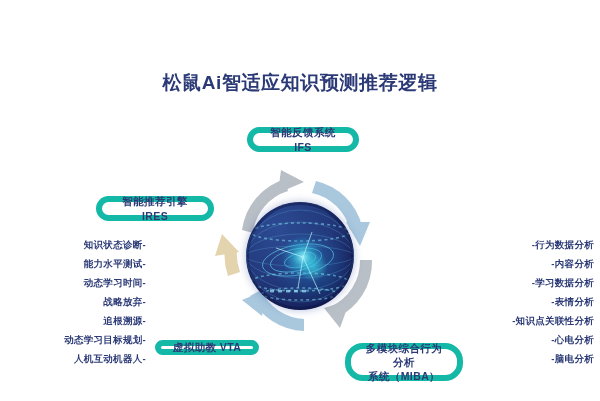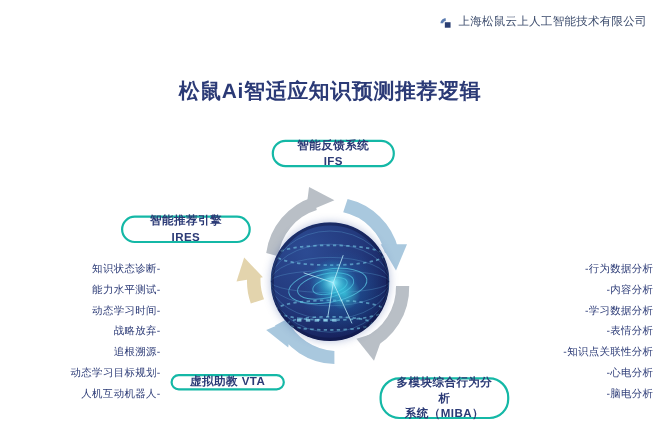--- a/index.html
+++ b/index.html
@@ -50,45 +50,45 @@
     font-size: 19px;
     font-weight: bold;
     color: #2b3a76;
     letter-spacing: .6px;
   }
 
   
   .pill {
     position: absolute;
     box-sizing: border-box;
-    border: 2px solid #14b8a6;
+    border: 6px solid #14b8a6;
     border-radius: 18px;
     background: #ffffff;
     color: #2b3a76;
     font-size: 10.5px;
     font-weight: bold;
     letter-spacing: .4px;
     display: flex;
     align-items: center;
     justify-content: center;
     text-align: center;
     line-height: 1.35;
     padding: 0 11px;
   }
   .pill-ifs  { top: 127px; left: 247px; width: 112px; height: 25px; }
-  .pill-ires { top: 196px; left: 110px; width: 118px; height: 25px; justify-content: flex-end; }
+  .pill-ires { top: 196px; left: 96px; width: 118px; height: 25px; justify-content: flex-end; }
   .pill-las  { top: 196px; left: 390px; width: 114px; height: 25px; }
   .pill-vta  { top: 340px; left: 155px; width: 104px; height: 15px; }
   .pill-miba { top: 343px; left: 345px; width: 118px; height: 38px; }
 
   
   .side-list {
     position: absolute;
     font-size: 9.5px;
-    font-weight: normal;
+    font-weight: bold;
     color: #2b3a76;
     letter-spacing: .3px;
     line-height: 1;
   }
   .list-left  { top: 235px; left: 12px;  width: 134px; text-align: right; }
   .list-right { top: 235px; left: 460px; width: 134px; text-align: right; }
   .side-list .item { height: 19px; line-height: 19px; white-space: nowrap; }
 
   
   .center-stage {
@@ -117,29 +117,20 @@
       radial-gradient(circle at 30% 25%, #2c4b93 0%, #23397c 45%, #16205a 78%, #101847 100%);
     box-shadow: 0 0 8px rgba(40,70,150,.35);
   }
   .sphere svg { position: absolute; top: 0; left: 0; }
 </style>
 </head>
 <body>
 
 <div id="page">
 
-  <div class="header">
-    <span class="logo-mark">
-      <svg width="13" height="13" viewBox="0 0 13 13">
-        <path d="M1.5 7.2 C1.5 4.6 3.6 2.6 6.2 2.6 L6.2 5.0 C4.9 5.0 3.9 6.0 3.9 7.2 Z" fill="#5b7cb0"></path>
-        <rect x="5.4" y="6.2" width="5.2" height="5.0" fill="#2b3f73"></rect>
-      </svg>
-    </span>
-    <span class="company-name">上海松鼠云上人工智能技术有限公司</span>
-  </div>
 
   <div class="title">松鼠Ai智适应知识预测推荐逻辑</div>
 
   <div class="center-stage">
     <svg class="ring-svg" viewBox="0 0 176 176">
 
       <g>
         <path d="M30 62 A62 62 0 0 1 73 11 L76 23 A50 50 0 0 0 41 65 Z" fill="#b9bfc6"></path>
         <path d="M69 2 L92 14 L66 25 Z" fill="#b9bfc6"></path>
       </g>

